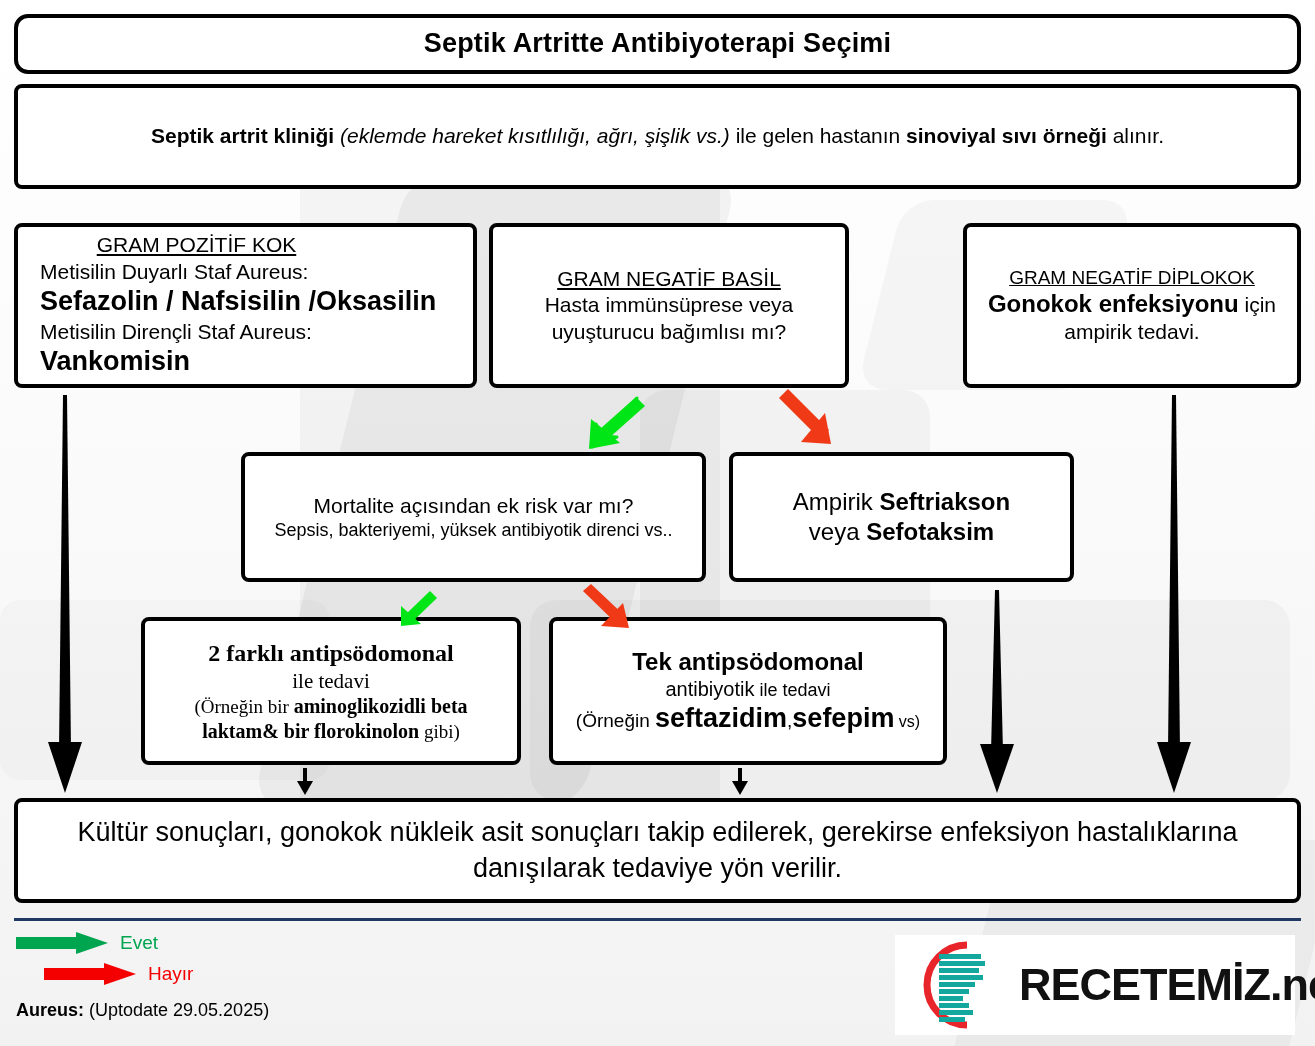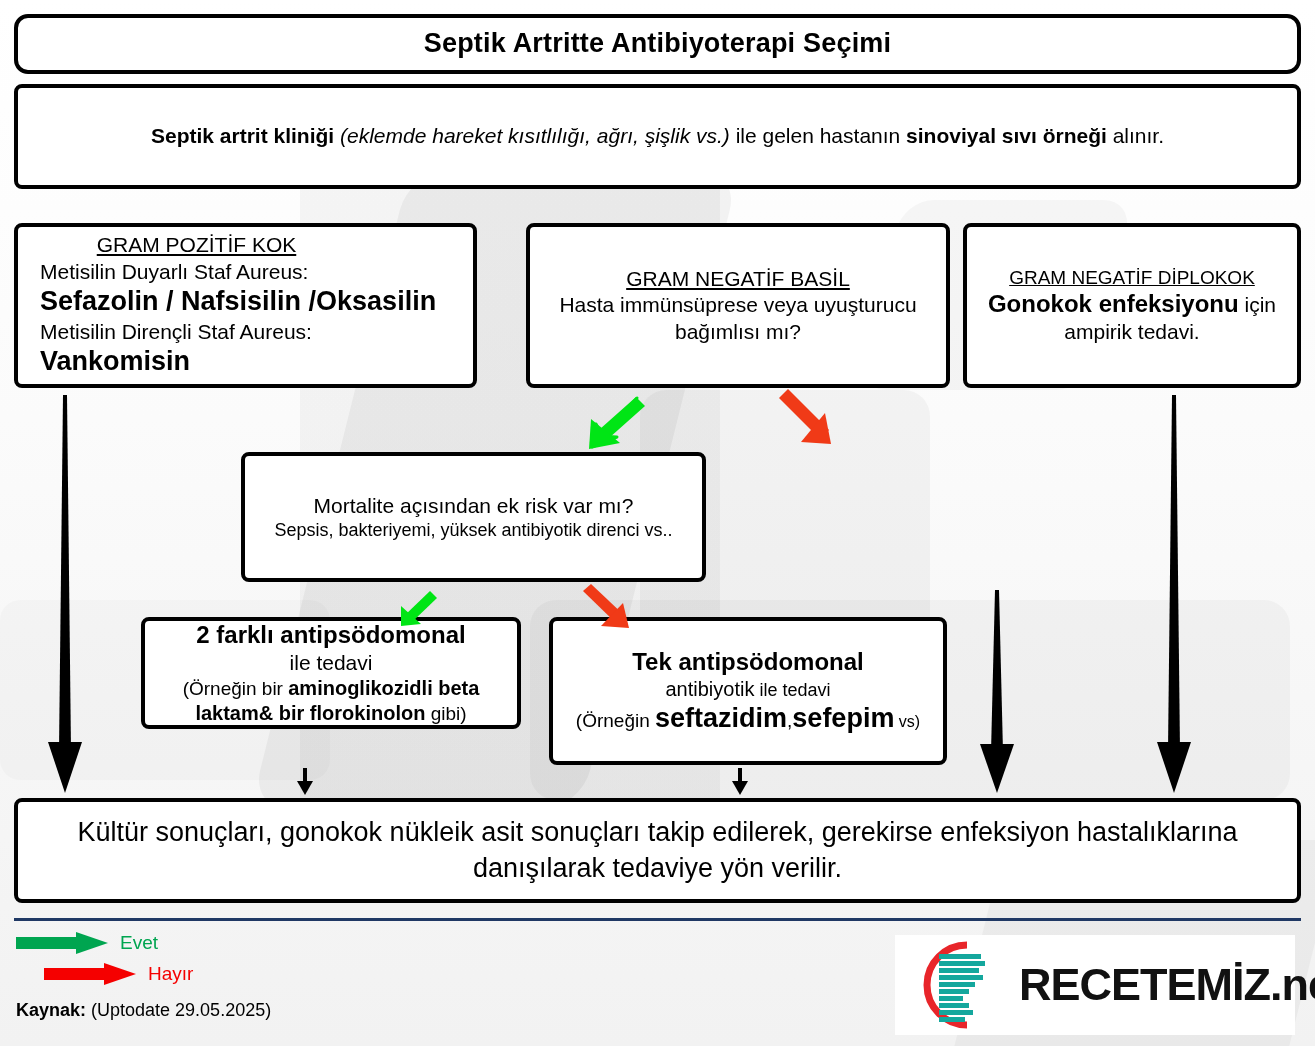--- a/index.html
+++ b/index.html
@@ -48,37 +48,37 @@
   #title-box .inner { font-size: 27px; font-weight: bold; letter-spacing: .2px; }
 
   #intro-box   { left: 14px;  top: 84px;  width: 1287px; height: 105px; }
   #intro-box .inner { font-size: 21px; }
 
   #gpk-box     { left: 14px;  top: 223px; width: 463px; height: 165px; }
   #gpk-box .inner { text-align: left; padding-left: 22px; font-size: 21px; }
   #gpk-box .hdr   { text-align: center; text-decoration: underline; font-size: 21px; padding-right: 110px;}
   #gpk-box .big   { font-size: 27px; font-weight: bold; }
 
-  #gnb-box     { left: 526px; top: 223px; width: 424px; height: 165px; }
+  #gnb-box     { left: 489px; top: 223px; width: 360px; height: 165px; }
   #gnb-box .inner { font-size: 21px; }
   #gnb-box .hdr { text-decoration: underline; }
 
   #gnd-box     { left: 963px; top: 223px; width: 338px; height: 165px; }
   #gnd-box .inner { font-size: 21px; }
   #gnd-box .hdr { text-decoration: underline; font-size: 19px; }
   #gnd-box b { font-size: 24px; }
 
   #mort-box    { left: 241px; top: 452px; width: 465px; height: 130px; }
   #mort-line1  { font-size: 21px; }
   #mort-line2  { font-size: 18px; }
 
   #amp-box     { left: 729px; top: 452px; width: 345px; height: 130px; }
   #amp-box .inner { font-size: 24px; }
 
-  #two-box     { left: 141px; top: 617px; width: 380px; height: 112px; }
+  #two-box     { left: 141px; top: 617px; width: 380px; height: 148px; font-family: Liberation Serif, serif; }
   #two-box .l1 { font-size: 24px; font-weight: bold; }
   #two-box .l2 { font-size: 21px; }
   #two-box .l3 { font-size: 19px; }
   #two-box .l3 b { font-size: 20px; }
 
   #one-box     { left: 549px; top: 617px; width: 398px; height: 148px; }
   #one-box .l1 { font-size: 24px; font-weight: bold; }
   #one-box .l2 { font-size: 20px; }
   #one-box .l2 .sm { font-size: 18px; }
   #one-box .l3 { font-size: 19px; }
@@ -166,20 +166,26 @@
     </div>
   </div>
 
   <div class="box" id="mort-box">
     <div class="inner">
       <div id="mort-line1">Mortalite açısından ek risk var mı?</div>
       <div id="mort-line2">Sepsis, bakteriyemi, yüksek antibiyotik direnci vs..</div>
     </div>
   </div>
 
+  <div class="box" id="amp-box">
+    <div class="inner">
+      <div><span>Ampirik </span><b>Seftriakson</b></div>
+      <div><span>veya </span><b>Sefotaksim</b></div>
+    </div>
+  </div>
 
   <div class="box" id="two-box">
     <div class="inner">
       <div class="l1">2 farklı antipsödomonal</div>
       <div class="l2">ile tedavi</div>
       <div class="l3"><span>(Örneğin bir </span><b>aminoglikozidli beta laktam&amp; bir florokinolon</b><span> gibi)</span></div>
     </div>
   </div>
 
   <div class="box" id="one-box">
@@ -255,21 +261,21 @@
 
   <div class="legend-row" id="legend-no">
     <svg class="legend-arrow" viewBox="0 0 92 22">
       <rect x="0" y="5" width="62" height="12" fill="#f50000"></rect>
       <polygon points="60,0 92,11 60,22" fill="#f50000"></polygon>
     </svg>
     <span class="legend-label">Hayır</span>
   </div>
 
   <div id="kaynak">
-    <span class="k-b">Kaynak:</span><span class="k-i"> (Uptodate  29.05.2025)</span>
+    <span class="k-b">Aureus:</span><span class="k-i"> (Uptodate  29.05.2025)</span>
   </div>
 
   <div id="logo">
     <svg id="logo-mark" viewBox="0 0 108 92">
       <path d="M 62 6 A 40 40 0 1 0 62 86" fill="none" stroke="#e8252a" stroke-width="7"></path>
       <g fill="#14a79d">
         <rect x="34" y="15" width="42" height="5"></rect>
         <rect x="34" y="22" width="46" height="5"></rect>
         <rect x="34" y="29" width="40" height="5"></rect>
         <rect x="34" y="36" width="44" height="5"></rect>

